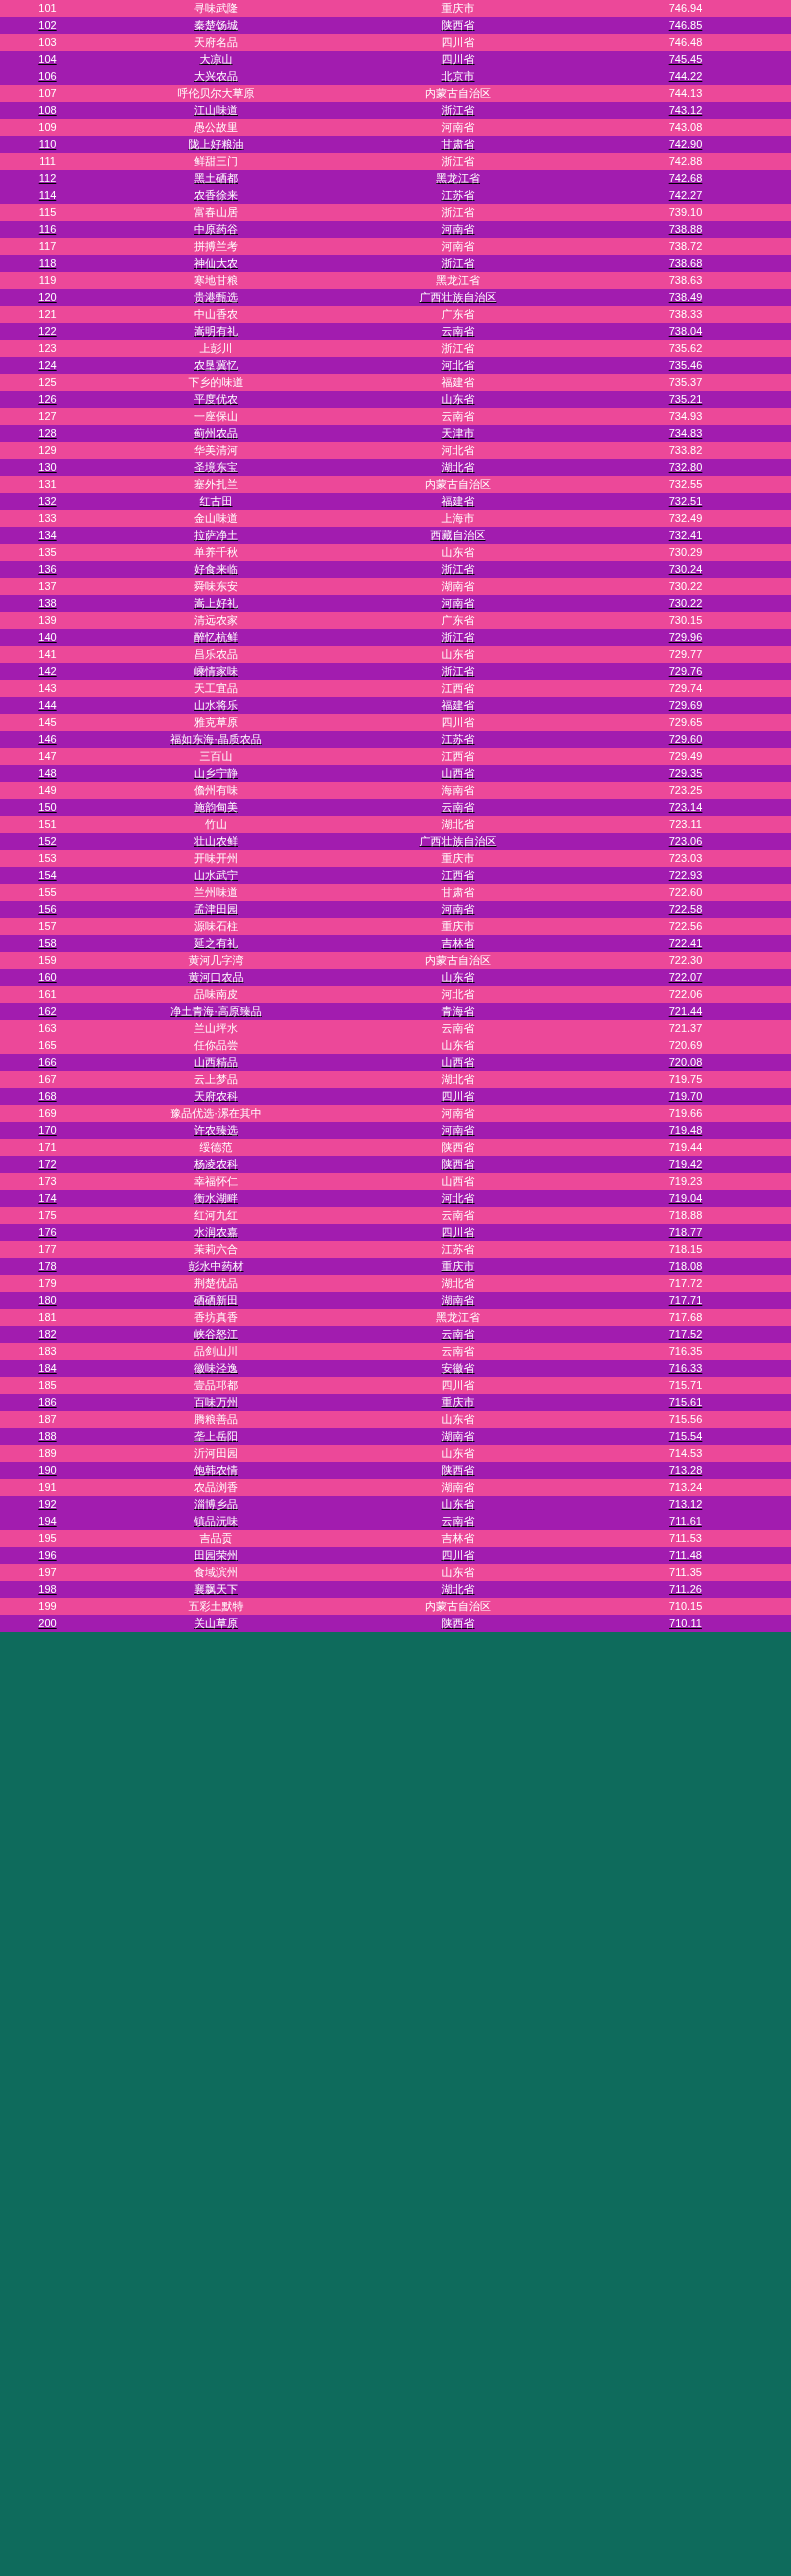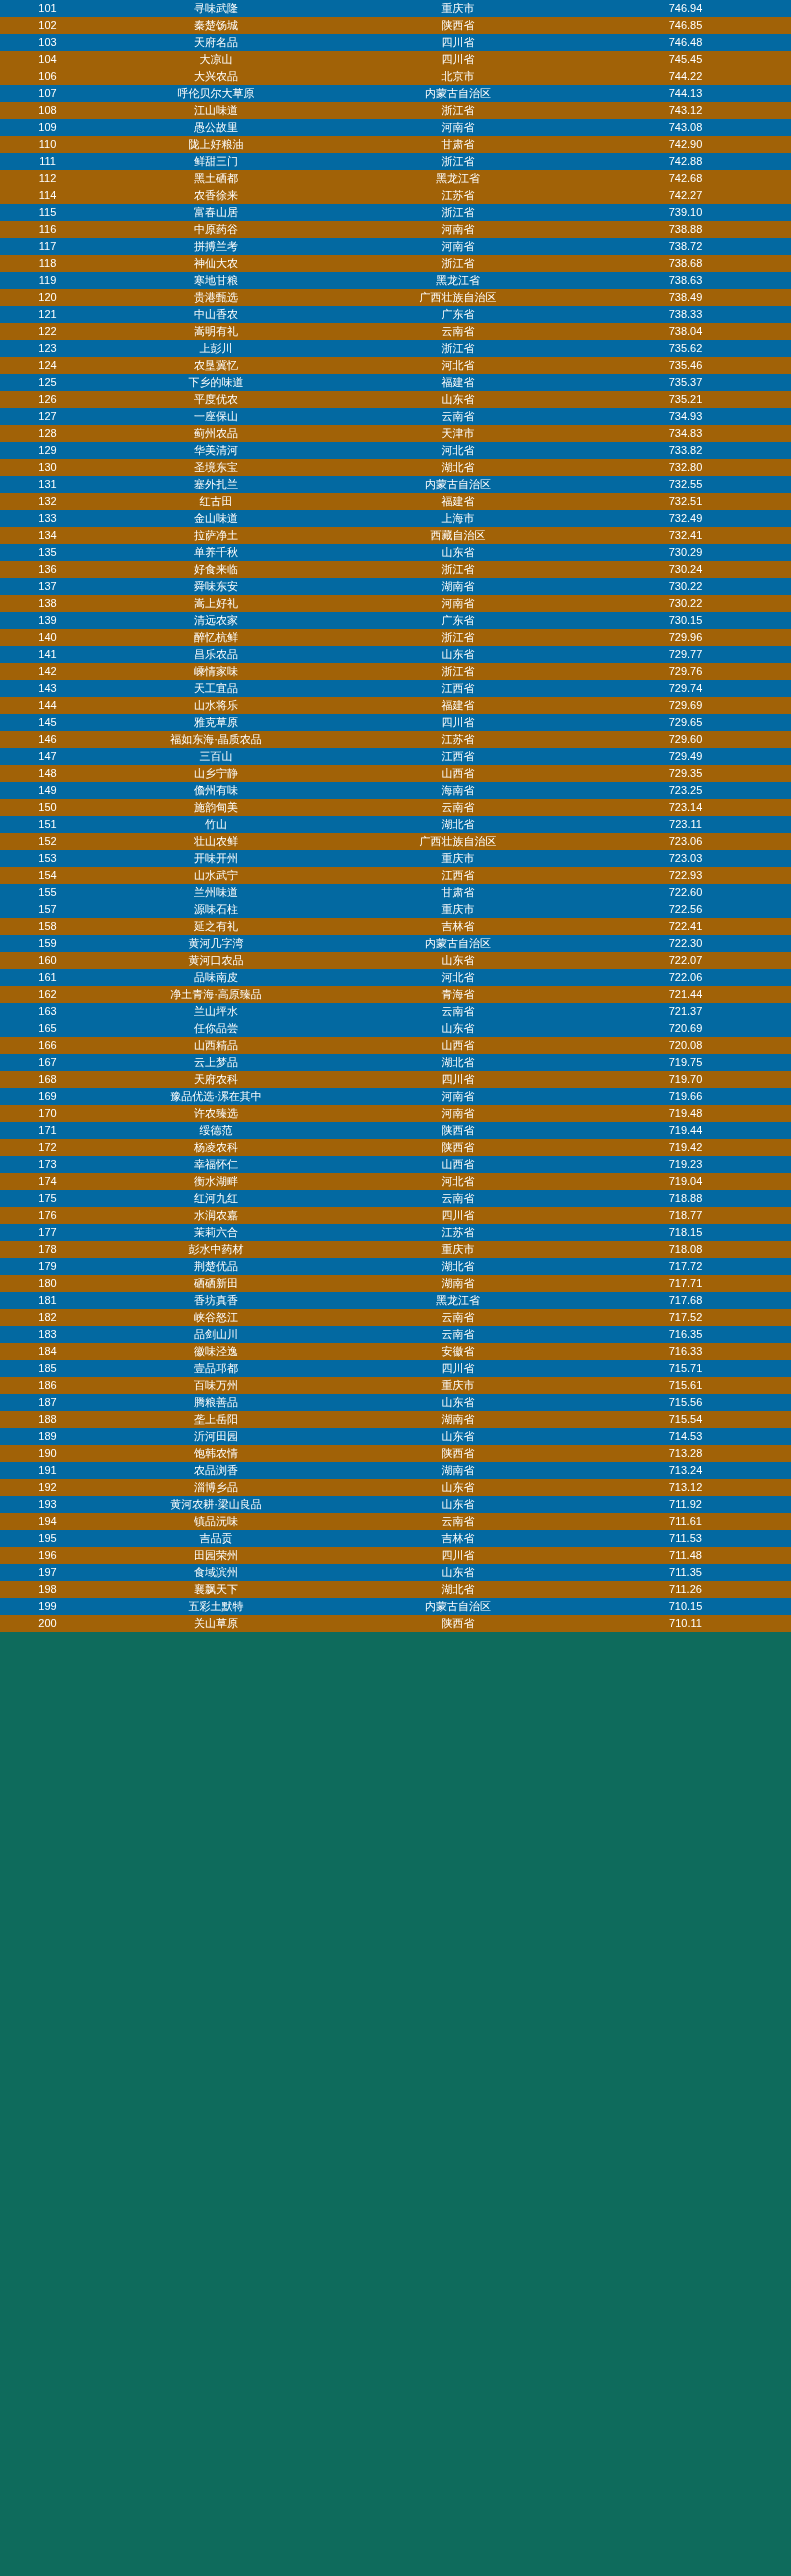--- a/index.html
+++ b/index.html
@@ -21,22 +21,22 @@
   }
   .ranking-table td {
     color: #ffffff;
     font-size: 11px;
     line-height: 1;
     padding: 0;
     vertical-align: middle;
     white-space: nowrap;
     overflow: hidden;
   }
-  .row-odd  { background: #0369a1; }
-  .row-even { background: #a16207; }
+  .row-odd  { background: #ec4899; }
+  .row-even { background: #a21caf; text-decoration: underline; }
 
   .col-rank  { width: 95px; text-align: center; }
   .col-name  { width: 242px; text-align: center; }
   .col-region{ width: 242px; text-align: center; }
   .col-score { width: 213px; text-align: center; padding-right: 29px; box-sizing: border-box; }
 </style>
 </head>
 <body>
 
 <table class="ranking-table">
@@ -352,20 +352,26 @@
         <td class="col-name">山水武宁</td>
         <td class="col-region">江西省</td>
         <td class="col-score">722.93</td>
       </tr>
       <tr class="row-odd">
         <td class="col-rank">155</td>
         <td class="col-name">兰州味道</td>
         <td class="col-region">甘肃省</td>
         <td class="col-score">722.60</td>
       </tr>
+      <tr class="row-even">
+        <td class="col-rank">156</td>
+        <td class="col-name">孟津田园</td>
+        <td class="col-region">河南省</td>
+        <td class="col-score">722.58</td>
+      </tr>
       <tr class="row-odd">
         <td class="col-rank">157</td>
         <td class="col-name">源味石柱</td>
         <td class="col-region">重庆市</td>
         <td class="col-score">722.56</td>
       </tr>
       <tr class="row-even">
         <td class="col-rank">158</td>
         <td class="col-name">延之有礼</td>
         <td class="col-region">吉林省</td>
@@ -561,26 +567,20 @@
         <td class="col-rank">191</td>
         <td class="col-name">农品浏香</td>
         <td class="col-region">湖南省</td>
         <td class="col-score">713.24</td>
       </tr>
       <tr class="row-even">
         <td class="col-rank">192</td>
         <td class="col-name">淄博乡品</td>
         <td class="col-region">山东省</td>
         <td class="col-score">713.12</td>
-      </tr>
-      <tr class="row-odd">
-        <td class="col-rank">193</td>
-        <td class="col-name">黄河农耕·梁山良品</td>
-        <td class="col-region">山东省</td>
-        <td class="col-score">711.92</td>
       </tr>
       <tr class="row-even">
         <td class="col-rank">194</td>
         <td class="col-name">镇品沅味</td>
         <td class="col-region">云南省</td>
         <td class="col-score">711.61</td>
       </tr>
       <tr class="row-odd">
         <td class="col-rank">195</td>
         <td class="col-name">吉品贡</td>

